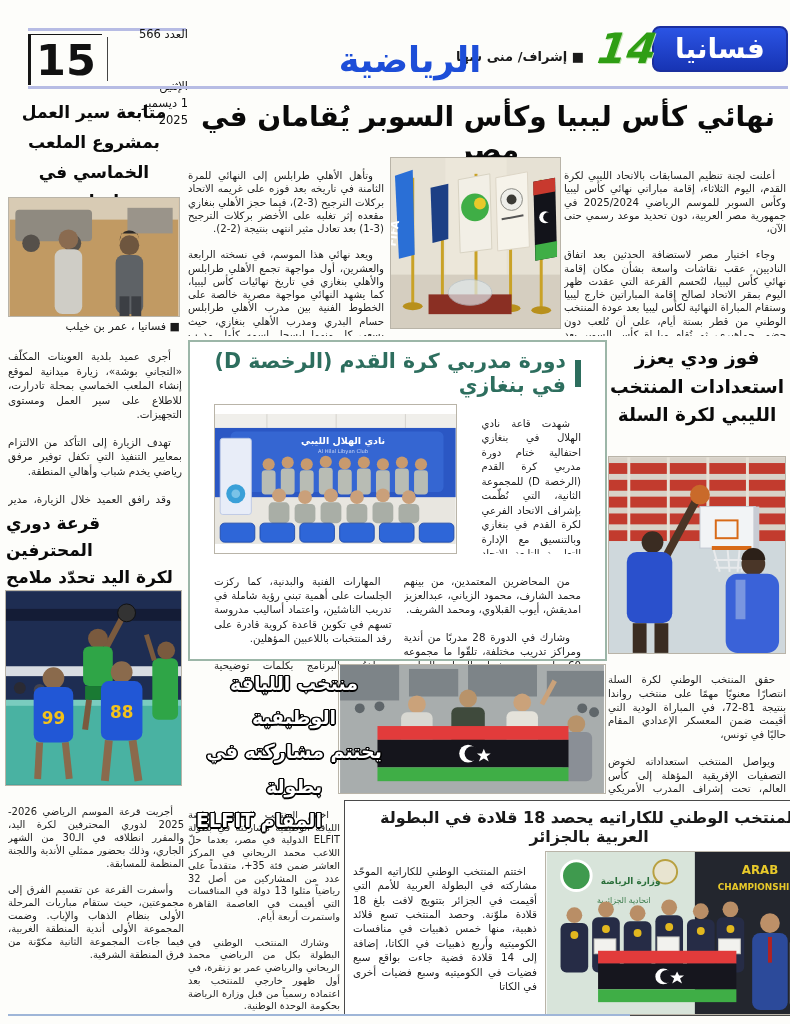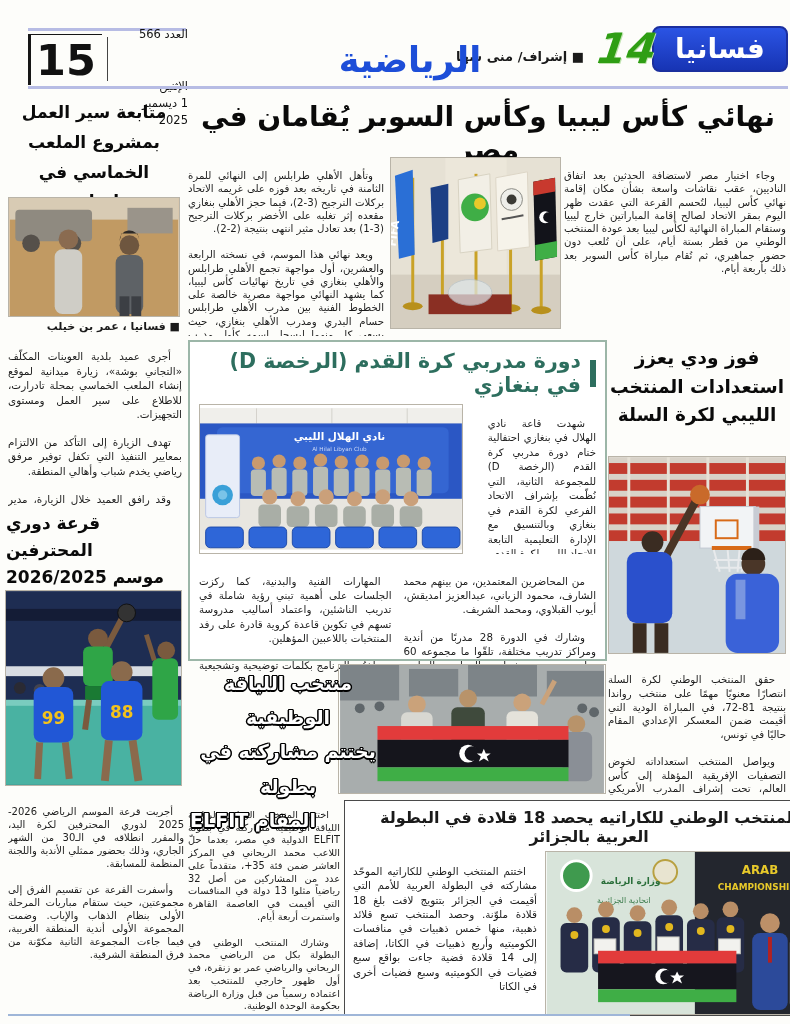--- a/index.html
+++ b/index.html
@@ -21,21 +21,21 @@
   #page-num { border-left:3px solid #161616; border-top:1px solid #161616; padding:0 6px 0 5px; font-size:43px; font-weight:700; line-height:50px; color:#111; }
   #date-sep { width:1px; height:44px; background:#444; margin:0 7px 0 5px; }
   #date-stack { direction:rtl; font-size:11.5px; line-height:1.45; color:#111; }
   #date-stack .b { font-weight:400;margin-top:36px; }
   
   .art { text-align:justify; color:#1c1c1c; overflow:hidden; }
   .art p { margin:13px 0 3px; text-indent:11px; }
   .headline { font-weight:800; color:#0a0a0a; }
   .photo { border:1px solid #b9b4a8; display:block; }
   
-  #course-box { left:188px; top:340px; width:419px; height:321px; border:2px solid #9cb6a8; background:#fff; padding:7px 9px; }
+  #course-box { left:188px; top:340px; width:419px; height:321px; border:2px solid #9cb6a8; background:#fff; padding:7px 24px; }
   #course-head { display:flex; align-items:center; }
   #course-bar { width:6px; height:27px; background:#2d6e5e; margin-left:9px; }
   #course-title { flex:1; font-size:20.5px; font-weight:800; color:#2d6e5e; text-align:right; }
   #course-row { display:flex; gap:25px; margin-top:7px; }
   #course-narrow { width:114px; font-size:10.2px; line-height:1.42; height:150px; }
   #course-cols { display:flex; gap:12px; margin-top:7px; }
   #course-cols .c { flex:1; font-size:10.3px; line-height:1.38; height:112px; }
   
   .outline-w { color:#fff; font-weight:800;
     text-shadow:-1.5px 0 #000,1.5px 0 #000,0 -1.5px #000,0 1.5px #000,-1px -1px #000,1px 1px #000,-1px 1px #000,1px -1px #000; }
@@ -70,20 +70,21 @@
       <div class="b">الإثنين</div>
       <div>1 ديسمبر 2025</div>
     </div>
   </div>
 
   <div class="abs rule" style="left:28px;top:86px;width:760px;height:3px;"></div>
 
   <div class="abs headline" style="left:192px;top:100px;width:592px;text-align:center;font-size:28px;">نهائي كأس ليبيا وكأس السوبر يُقامان في مصر</div>
 
   <div class="abs art" style="left:564px;top:156px;width:222px;height:180px;font-size:10.2px;line-height:1.3;">
+    <p>أعلنت لجنة تنظيم المسابقات بالاتحاد الليبي لكرة القدم، اليوم الثلاثاء، إقامة مباراتي نهائي كأس ليبيا وكأس السوبر للموسم الرياضي 2025/2024 في جمهورية مصر العربية، دون تحديد موعد رسمي حتى الآن،</p>
     <p>وجاء اختيار مصر لاستضافة الحدثين بعد اتفاق الناديين، عقب نقاشات واسعة بشأن مكان إقامة نهائي كأس ليبيا، لتُحسم القرعة التي عقدت ظهر اليوم بمقر الاتحاد لصالح إقامة المباراتين خارج ليبيا وستقام المباراة النهائية لكأس ليبيا بعد عودة المنتخب الوطني من قطر بستة أيام، على أن تُلعب دون حضور جماهيري، ثم تُقام مباراة كأس السوبر بعد ذلك بأربعة أيام.</p>
   </div>
 
   <svg class="abs photo" style="left:390px;top:157px;" width="171" height="172" viewBox="0 0 171 172">
     <rect width="171" height="172" fill="#e6e1d4"></rect>
     <rect x="55" width="62" height="120" fill="#ece7da"></rect>
     <rect y="118" width="171" height="54" fill="#d5cec0"></rect>
     <g stroke="#c9a227" stroke-width="3">
       <line x1="22" y1="20" x2="22" y2="148"></line>
         <line x1="52" y1="28" x2="52" y2="150"></line>
@@ -133,30 +134,31 @@
     <rect x="120" y="10" width="46" height="26" fill="#9a948a"></rect>
     <circle cx="60" cy="42" r="10" fill="#8a6b50"></circle>
     <rect x="46" y="52" width="28" height="66" rx="8" fill="#cfcdc6"></rect>
     <circle cx="122" cy="48" r="10" fill="#6e563f"></circle>
     <path d="M112,44 a10,10 0 0 1 20,-2 l-2,-6 -16,0 z" fill="#2e2a26"></path>
     <rect x="108" y="58" width="28" height="60" rx="8" fill="#5e6266"></rect>
     <rect x="112" y="100" width="10" height="20" fill="#3c3f44"></rect>
       <rect x="124" y="100" width="10" height="20" fill="#3c3f44"></rect>
   </svg>
 
-  <div class="abs" style="left:8px;top:320px;width:172px;font-size:11px;font-weight:700;text-align:right;">■ فسانيا ، عمر بن خيلب</div>
+  <div class="abs" style="left:8px;top:320px;width:172px;font-size:11px;font-weight:400;text-align:right;">■ فسانيا ، عمر بن خيلب</div>
 
   <div class="abs art" style="left:8px;top:336px;width:174px;height:172px;font-size:10.4px;line-height:1.4;">
     <p>أجرى عميد بلدية العوينات المكلّف «التجاني بوشة»، زيارة ميدانية لموقع إنشاء الملعب الخماسي بمحلة تادرارت، للاطلاع على سير العمل ومستوى التجهيزات.</p>
     <p>تهدف الزيارة إلى التأكد من الالتزام بمعايير التنفيذ التي تكفل توفير مرفق رياضي يخدم شباب وأهالي المنطقة.</p>
     <p>وقد رافق العميد خلال الزيارة، مدير جهاز تنمية وتطوير الجنوب – فرع غات «محمد ماخي»، وذلك ضمن جهود الجهاز في متابعة المشاريع التنموية ومساندة الخطط الهادفة إلى تحسين الخدمات داخل البلديات.</p>
   </div>
 
   <div class="abs headline" style="left:6px;top:510px;width:176px;text-align:left;font-size:17px;line-height:1.6;">
     <div>قرعة دوري المحترفين</div>
+    <div>لكرة اليد تحدّد ملامح</div>
     <div>موسم 2026/2025</div>
   </div>
 
   <svg class="abs photo" style="left:5px;top:590px;" width="177" height="196" viewBox="0 0 177 196">
     <rect width="177" height="196" fill="#1e2d52"></rect>
     <rect y="18" width="177" height="12" fill="#141c36"></rect>
     <rect y="76" width="177" height="10" fill="#d8dce2"></rect>
     <rect y="110" width="177" height="86" fill="#49b2a2"></rect>
     <rect y="110" width="177" height="6" fill="#7accbf"></rect>
     <g>
@@ -340,21 +342,21 @@
     <circle cx="240" cy="60" r="9" fill="#b8936a"></circle>
       <rect x="226" y="68" width="30" height="50" rx="6" fill="#8a8f96"></rect>
     <rect x="38" y="62" width="194" height="14" fill="#e23b3b"></rect>
     <rect x="38" y="76" width="194" height="28" fill="#15151c"></rect>
     <rect x="38" y="104" width="194" height="14" fill="#3fae46"></rect>
     <circle cx="130" cy="90" r="9" fill="#ffffff"></circle>
       <circle cx="134" cy="90" r="7.5" fill="#15151c"></circle>
     <polygon points="146,85 148,90 153,90 149,93 151,98 146,95 141,98 143,93 139,90 144,90" fill="#ffffff"></polygon>
   </svg>
 
-  <div class="abs outline-w" style="left:180px;top:666px;width:216px;text-align:center;font-size:19px;line-height:1.8;z-index:3;">
+  <div class="abs outline-w" style="left:186px;top:666px;width:216px;text-align:center;font-size:19px;line-height:1.8;z-index:3;">
     <div>منتخب اللياقة الوظيفية</div>
     <div>يختتم مشاركته في بطولة</div>
     <div style="margin-right:70px;">المقام ELFIT</div>
   </div>
 
   <div class="abs art" style="left:188px;top:796px;width:152px;height:222px;font-size:9.8px;line-height:1.3;">
     <p>اختتم المنتخب الوطني لرياضة اللياقة الوظيفية مشاركته في بطولة ELFIT الدولية في مصر، بعدما حلّ اللاعب محمد الريحاني في المركز العاشر ضمن فئة 35+، متقدماً على عدد من المشاركين من أصل 32 رياضياً مثلوا 13 دولة في المنافسات التي أقيمت في العاصمة القاهرة واستمرت أربعة أيام.</p>
     <p>وشارك المنتخب الوطني في البطولة بكل من الرياضي محمد الريحاني والرياضي عمر بو زنقرة، في أول ظهور خارجي للمنتخب بعد اعتماده رسمياً من قبل وزارة الرياضة بحكومة الوحدة الوطنية.</p>
     <p>كما شهدت البطولة حضور الحكم الليبي محمد المبروك، الذي يشارك للمرة الأولى في تاريخ اللعبة ضمن الطاقم التحكيمي لمنافسات دولية.</p>
   </div>

